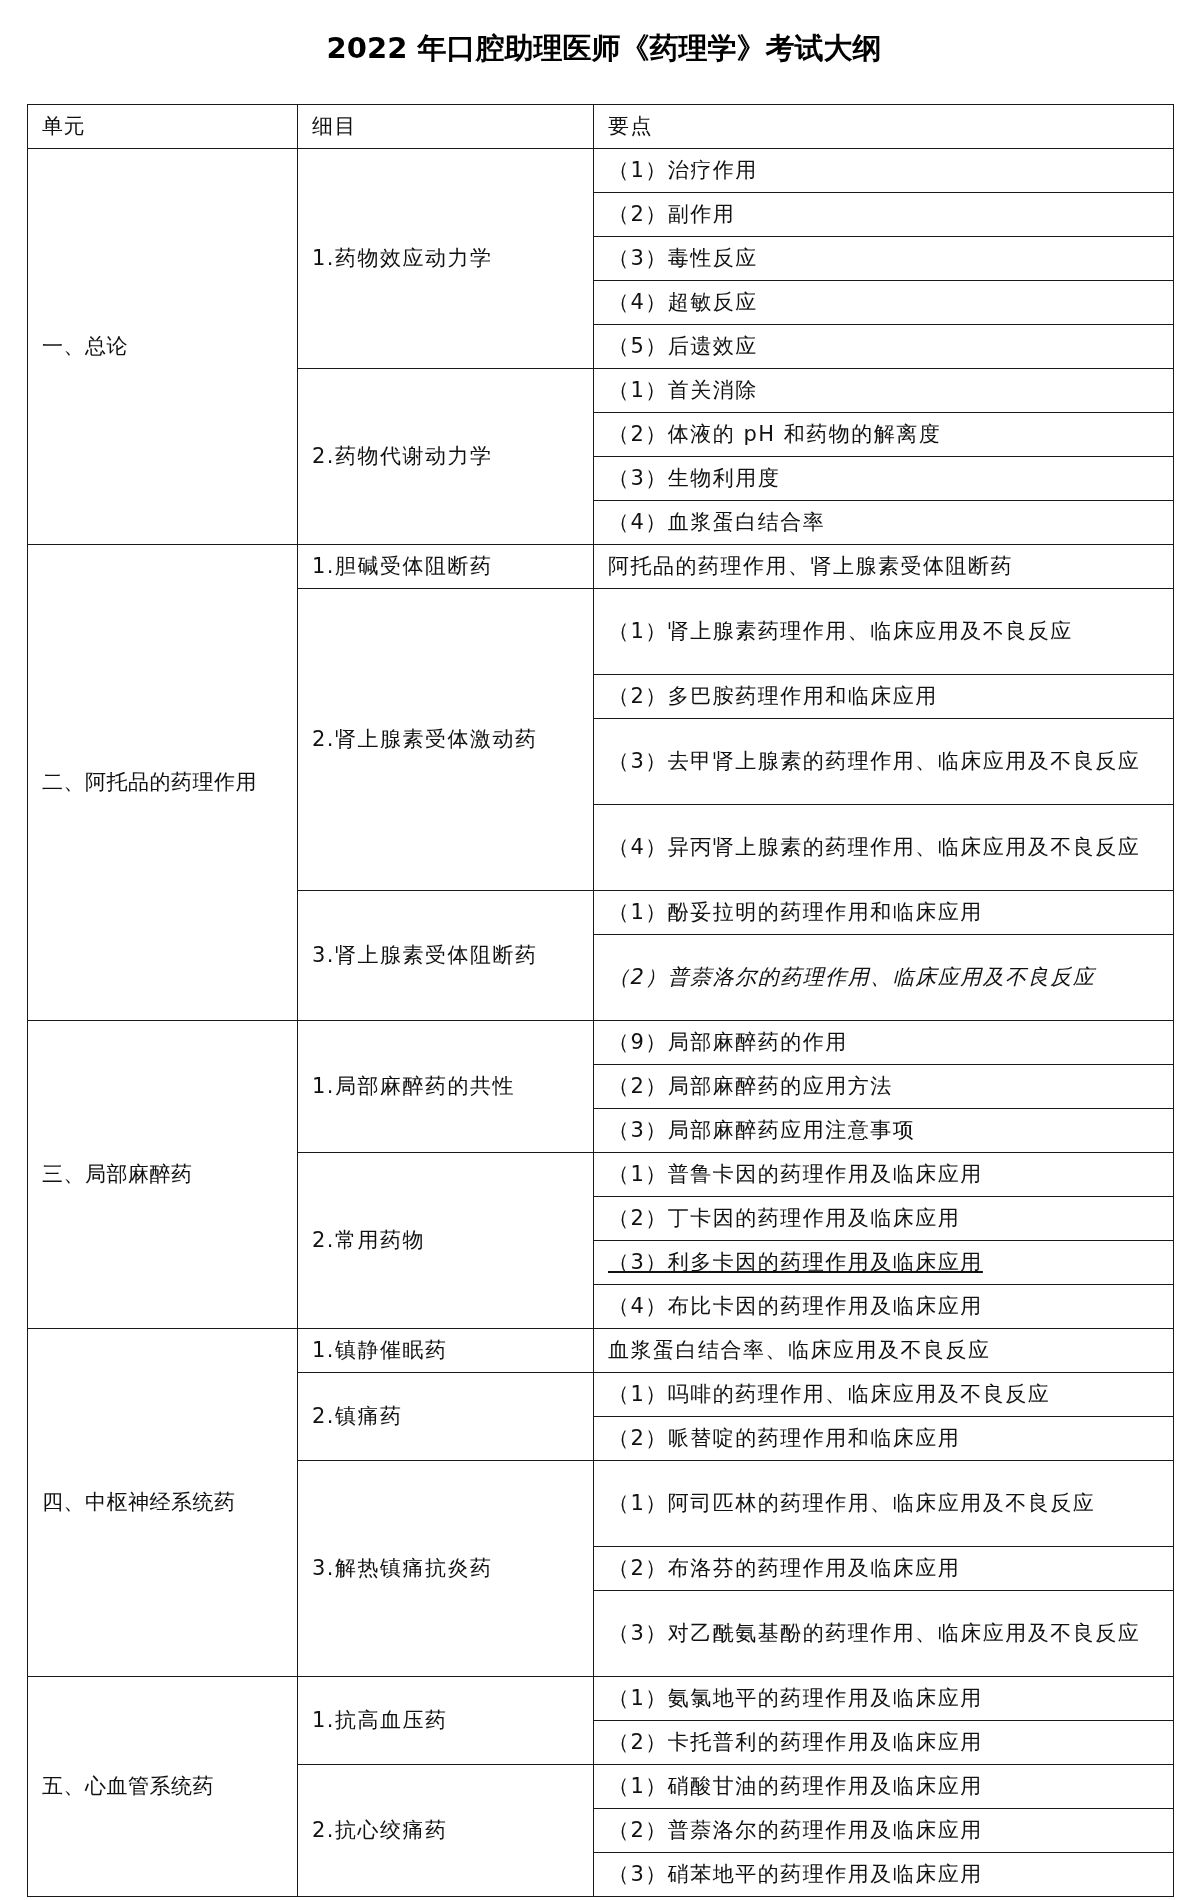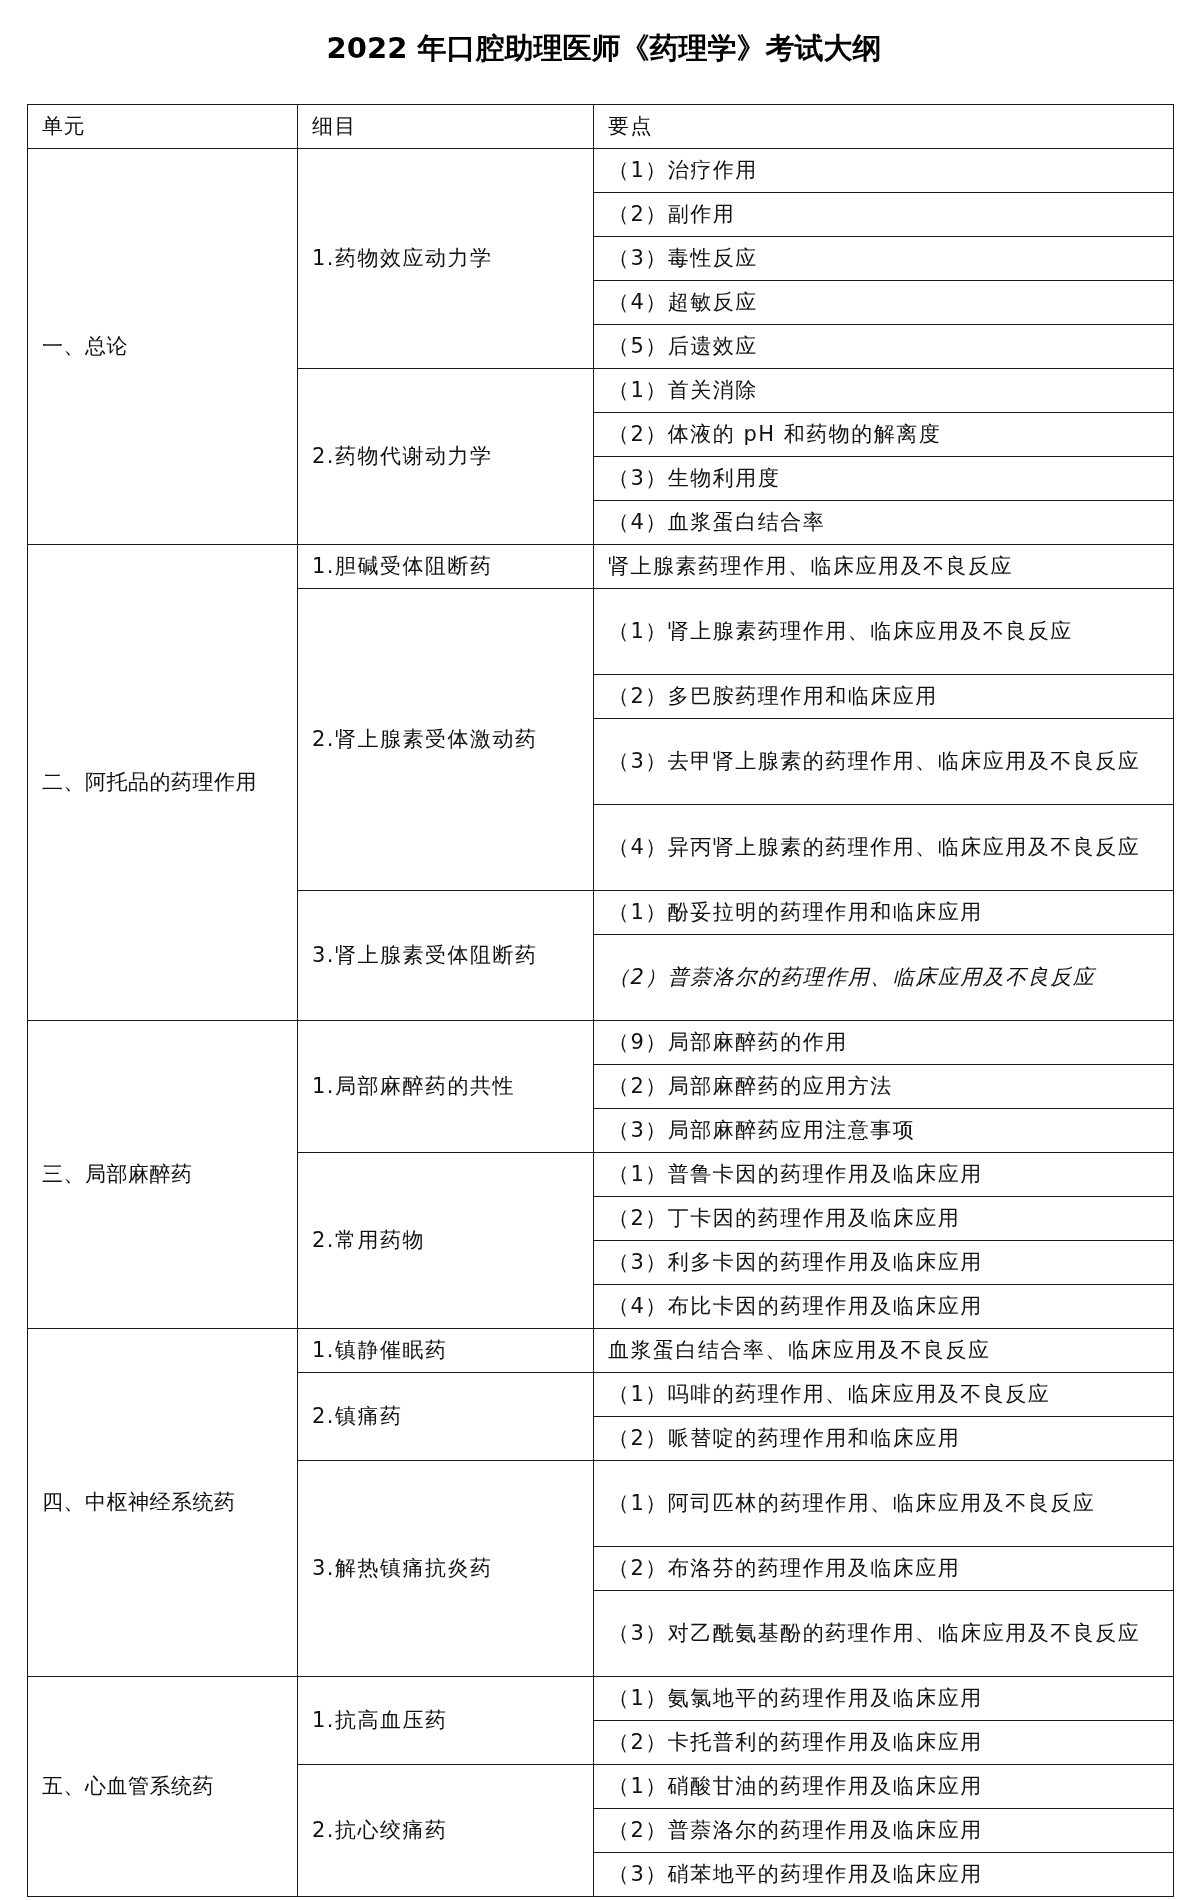--- a/index.html
+++ b/index.html
@@ -105,21 +105,21 @@
       </tr>
       <tr style="height: 43px;">
         <td class="point" rowspan="1">（3）生物利用度</td>
       </tr>
       <tr style="height: 43px;">
         <td class="point" rowspan="1">（4）血浆蛋白结合率</td>
       </tr>
       <tr style="height: 43px;">
         <td class="unit" rowspan="11">二、阿托品的药理作用</td>
         <td class="detail" rowspan="1">1.胆碱受体阻断药</td>
-        <td class="point" rowspan="1">肾上腺素药理作用、临床应用及不良反应</td>
+        <td class="point" rowspan="1">阿托品的药理作用、肾上腺素受体阻断药</td>
       </tr>
       <tr style="height: 43px;">
         <td class="detail" rowspan="7">2.肾上腺素受体激动药</td>
         <td class="point" rowspan="2">（1）肾上腺素药理作用、临床应用及不良反应</td>
       </tr>
       <tr style="height: 43px;"></tr>
       <tr style="height: 43px;">
         <td class="point" rowspan="1">（2）多巴胺药理作用和临床应用</td>
       </tr>
       <tr style="height: 43px;">
@@ -149,21 +149,21 @@
       <tr style="height: 43px;">
         <td class="point" rowspan="1">（3）局部麻醉药应用注意事项</td>
       </tr>
       <tr style="height: 43px;">
         <td class="detail" rowspan="4">2.常用药物</td>
         <td class="point" rowspan="1">（1）普鲁卡因的药理作用及临床应用</td>
       </tr>
       <tr style="height: 43px;">
         <td class="point" rowspan="1">（2）丁卡因的药理作用及临床应用</td>
       </tr>
-      <tr style="height: 43px;">
+      <tr style="height: 43px; text-decoration: underline;">
         <td class="point" rowspan="1">（3）利多卡因的药理作用及临床应用</td>
       </tr>
       <tr style="height: 43px;">
         <td class="point" rowspan="1">（4）布比卡因的药理作用及临床应用</td>
       </tr>
       <tr style="height: 43px;">
         <td class="unit" rowspan="8">四、中枢神经系统药</td>
         <td class="detail" rowspan="1">1.镇静催眠药</td>
         <td class="point" rowspan="1">血浆蛋白结合率、临床应用及不良反应</td>
       </tr>

